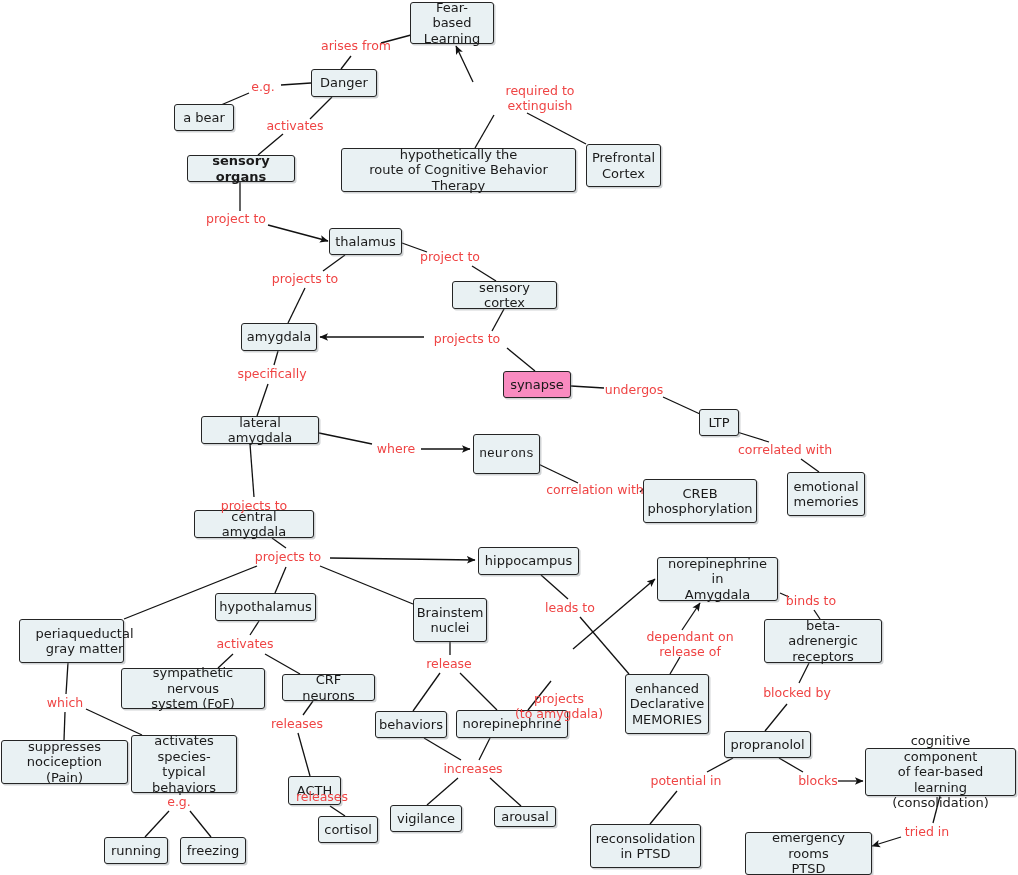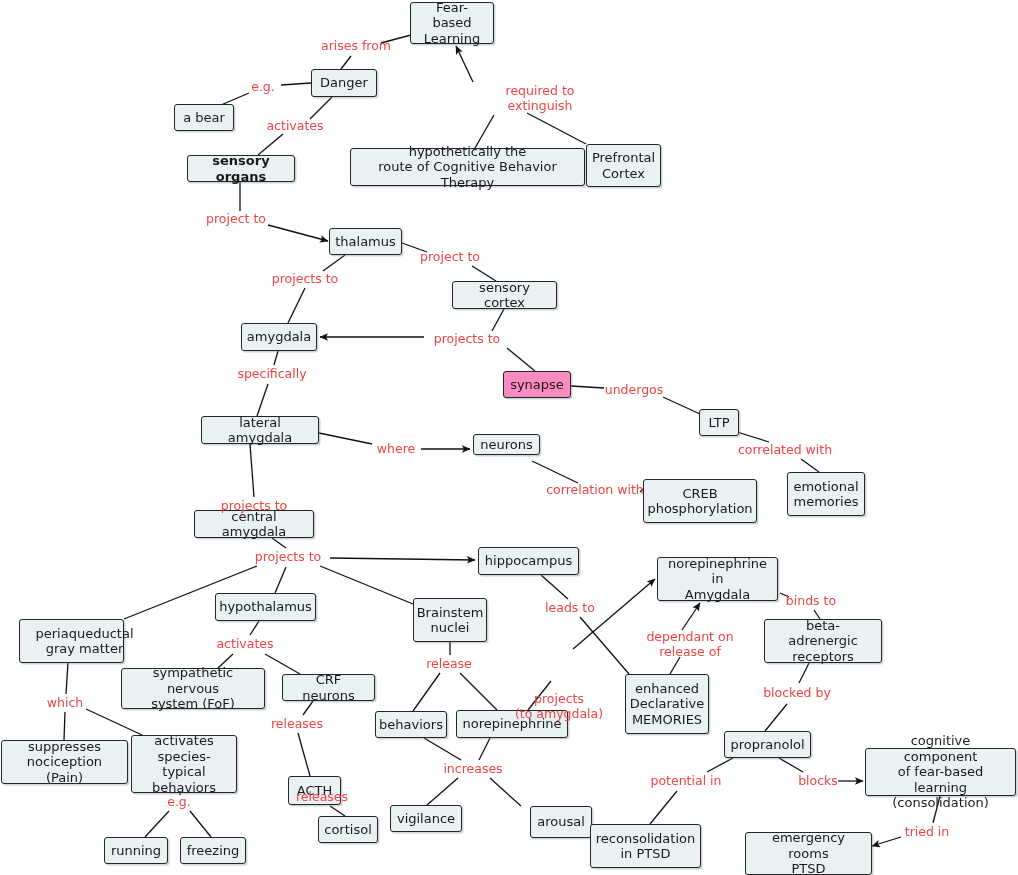--- a/index.html
+++ b/index.html
@@ -138,31 +138,31 @@
         <line x1="940" y1="796" x2="933" y2="823" stroke="#111111" stroke-width="1.3"></line>
         <line x1="901" y1="837" x2="872" y2="846" stroke="#111111" stroke-width="1.3" marker-end="url(#arrowhead)"></line>
       </g>
   </svg>
   <div id="nodes-group">
       <div class="node" style="left: 410px; top: 2px; width: 84px; height: 42px;">Fear-based
 Learning</div>
       <div class="node" style="left: 311px; top: 69px; width: 66px; height: 28px;">Danger</div>
       <div class="node" style="left: 174px; top: 104px; width: 60px; height: 27px;">a bear</div>
       <div class="node" style="left: 187px; top: 155px; width: 108px; height: 27px; font-weight: bold;">sensory organs</div>
-      <div class="node" style="left: 350px; top: 148px; width: 235px; height: 38px;">hypothetically the
+      <div class="node" style="left: 341px; top: 148px; width: 235px; height: 44px;">hypothetically the
 route of Cognitive Behavior Therapy</div>
       <div class="node" style="left: 586px; top: 144px; width: 75px; height: 43px;">Prefrontal
 Cortex</div>
       <div class="node" style="left: 329px; top: 228px; width: 73px; height: 27px;">thalamus</div>
       <div class="node" style="left: 452px; top: 281px; width: 105px; height: 28px;">sensory cortex</div>
       <div class="node" style="left: 241px; top: 323px; width: 76px; height: 28px;">amygdala</div>
       <div class="node pink" style="left: 503px; top: 371px; width: 68px; height: 27px;">synapse</div>
       <div class="node" style="left: 699px; top: 409px; width: 40px; height: 27px;">LTP</div>
       <div class="node" style="left: 201px; top: 416px; width: 118px; height: 28px;">lateral amygdala</div>
-      <div class="node" style="left: 473px; top: 434px; width: 67px; height: 21px;">neurons</div>
+      <div class="node" style="left: 473px; top: 434px; width: 67px; height: 40px; font-family: Liberation Mono, monospace;">neurons</div>
       <div class="node" style="left: 787px; top: 472px; width: 78px; height: 44px;">emotional
 memories</div>
       <div class="node" style="left: 643px; top: 479px; width: 114px; height: 44px;">CREB
 phosphorylation</div>
       <div class="node" style="left: 194px; top: 510px; width: 120px; height: 28px;">central amygdala</div>
       <div class="node" style="left: 478px; top: 547px; width: 101px; height: 28px;">hippocampus</div>
       <div class="node" style="left: 657px; top: 557px; width: 121px; height: 44px;">norepinephrine in
 Amygdala</div>
       <div class="node" style="left: 215px; top: 593px; width: 101px; height: 28px;">hypothalamus</div>
       <div class="node" style="left: 413px; top: 598px; width: 74px; height: 44px;">Brainstem
@@ -183,21 +183,21 @@
       <div class="node" style="left: 288px; top: 776px; width: 53px; height: 29px;">ACTH</div>
       <div class="node" style="left: 1px; top: 740px; width: 127px; height: 44px;">suppresses
 nociception (Pain)</div>
       <div class="node" style="left: 131px; top: 735px; width: 106px; height: 58px;">activates
 species-typical
 behaviors</div>
       <div class="node" style="left: 865px; top: 748px; width: 151px; height: 48px;">cognitive component
 of fear-based learning
 (consolidation)</div>
       <div class="node" style="left: 390px; top: 805px; width: 72px; height: 27px;">vigilance</div>
-      <div class="node" style="left: 494px; top: 806px; width: 62px; height: 32px; margin-left: 36px;">arousal</div>
+      <div class="node" style="left: 494px; top: 806px; width: 62px; height: 21px;">arousal</div>
       <div class="node" style="left: 590px; top: 824px; width: 111px; height: 44px;">reconsolidation
 in PTSD</div>
       <div class="node" style="left: 745px; top: 832px; width: 127px; height: 43px;">emergency rooms
 PTSD</div>
       <div class="node" style="left: 318px; top: 816px; width: 60px; height: 27px;">cortisol</div>
       <div class="node" style="left: 104px; top: 837px; width: 64px; height: 27px;">running</div>
       <div class="node" style="left: 180px; top: 837px; width: 66px; height: 27px;">freezing</div>
     </div>
   <div id="labels-group">
       <div class="edge-label" style="left: 356px; top: 46px;">arises from</div>

